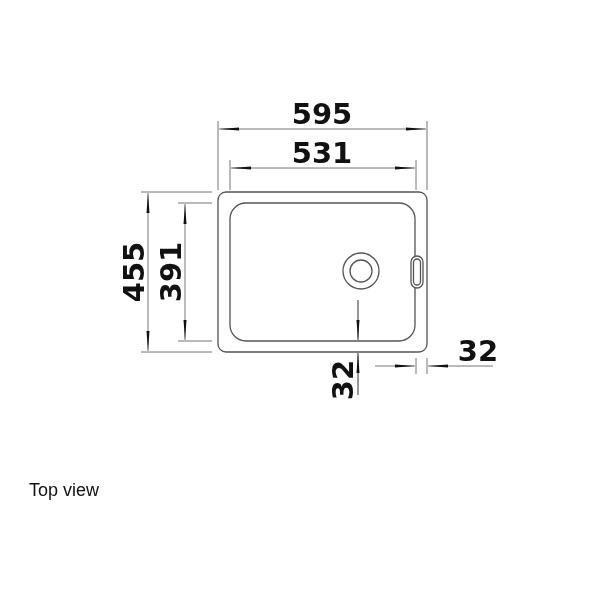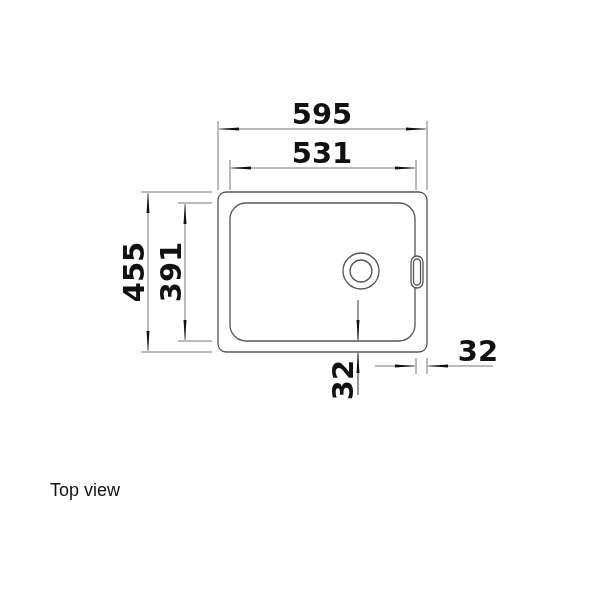--- a/index.html
+++ b/index.html
@@ -1,19 +1,19 @@
 <!DOCTYPE html>
 <html><head>
   <meta charset="utf-8">
   <style>
     html, body { margin: 0; padding: 0; background: #ffffff; }
     body { width: 600px; height: 600px; position: relative; overflow: hidden; font-family: "Liberation Sans", sans-serif; }
     #drawing { position: absolute; left: 0; top: 0; width: 600px; height: 600px; }
     .dimtext { font-family: "DejaVu Sans", sans-serif; font-weight: bold; font-size: 29px; fill: #111111; }
-    .caption { position: absolute; left: 50px; top: 480px; font-size: 18px; color: #111111; font-family: "Liberation Sans", sans-serif; }
+    .caption { position: absolute; left: 29px; top: 480px; font-size: 18px; color: #111111; font-family: "Liberation Sans", sans-serif; }
   </style>
 </head>
 <body>
 
 <svg id="drawing" viewBox="0 0 600 600" xmlns="http://www.w3.org/2000/svg">
   <defs>
     <marker id="arr" viewBox="0 0 20 6" refX="20" refY="3" markerWidth="20" markerHeight="6" markerUnits="userSpaceOnUse" orient="auto-start-reverse">
       <path d="M0,1.5 L20,3 L0,4.5 Z" fill="#111"></path>
     </marker>
   </defs>

